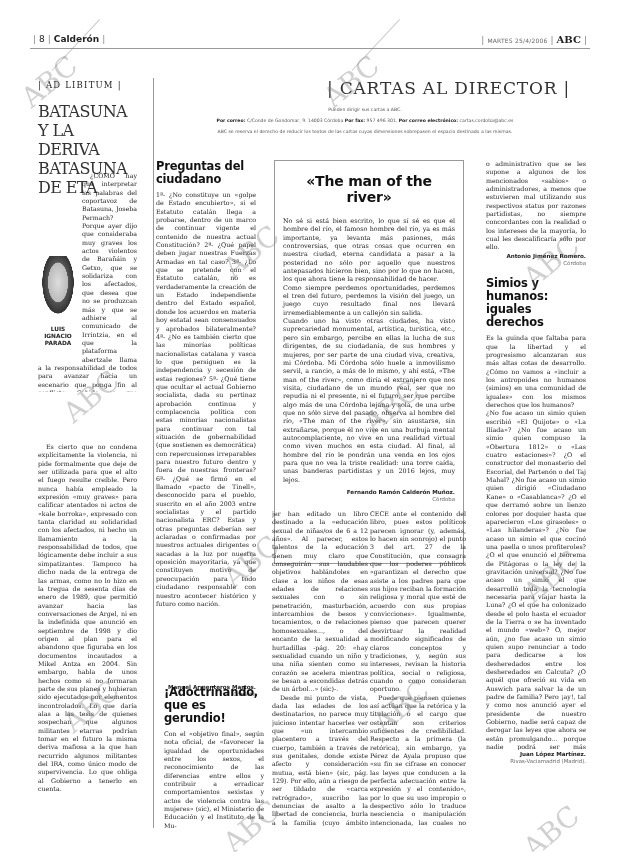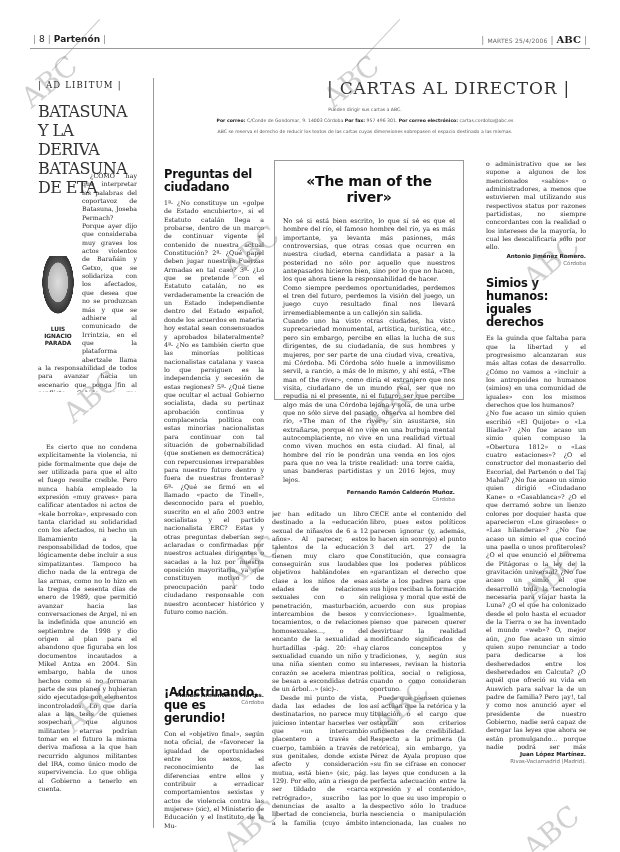--- a/index.html
+++ b/index.html
@@ -29,21 +29,21 @@
   .photo { background:radial-gradient(ellipse at 50% 40%, #ddd 0%, #bbb 35%, #555 36%, #333 55%, #fff 56%); }
   .cap { font-family:"DejaVu Sans", sans-serif; font-weight:bold; font-size:5.8px; text-align:center; line-height:7px; }
   .wm { position:absolute; font-family:"DejaVu Serif", serif; color:rgba(120,120,120,0.35); font-size:28px; transform:rotate(-40deg); pointer-events:none; }
   .wmline { position:absolute; height:1px; background:rgba(120,120,120,0.4); transform-origin:left center; pointer-events:none; }
 </style>
 </head>
 <body>
 
 <div class="abs hdr">
   <div class="left">
-    <span class="pipe">|</span><span>8</span><span class="pipe">|</span><span class="secname">Partenón</span><span class="pipe">|</span>
+    <span class="pipe">|</span><span>8</span><span class="pipe">|</span><span class="secname">Calderón</span><span class="pipe">|</span>
   </div>
   <div class="right">
     <span class="pipe">|</span><span class="date">MARTES 25/4/2006</span><span class="pipe">|</span><span class="logo">ABC</span><span class="pipe">|</span>
   </div>
 </div>
 
 <div class="abs" style="left:38px; top:80px; width:100px;">
   <div class="kicker">| AD LIBITUM |</div>
   <div style="height:12px;"></div>
   <div class="ettitle">
@@ -69,33 +69,33 @@
 
 <div class="abs" style="left:160px; top:78px; width:410px;">
   <div class="cartas" style="margin-left:50px;">| CARTAS AL DIRECTOR |</div>
   <div class="info" style="margin-top:6px;">Pueden dirigir sus cartas a ABC.</div>
   <div class="info">
     <b>Por correo:</b> <span>C/Conde de Gondomar, 9. 14003 Córdoba</span> <b>Por fax:</b> <span>957 496 301.</span> <b>Por correo electrónico:</b> <span>cartas.cordoba@abc.es</span>
   </div>
   <div class="info">ABC se reserva el derecho de reducir los textos de las cartas cuyas dimensiones sobrepasen el espacio destinado a las mismas.</div>
 </div>
 
-<div class="abs" style="left:164px; top:160px; width:100px;margin-top:8px;">
+<div class="abs" style="left:156px; top:160px; width:100px;">
   <h2 class="hd">Preguntas del ciudadano</h2>
   <div class="body" style="height:492px; overflow:hidden;">1ª- ¿No constituye un «golpe de Estado encubierto», si el Estatuto catalán llega a probarse, dentro de un marco de continuar vigente el contenido de nuestra actual Constitución? 2ª- ¿Qué papel deben jugar nuestras Fuerzas Armadas en tal caso? 3ª- ¿Lo que se pretende con el Estatuto catalán, no es verdaderamente la creación de un Estado independiente dentro del Estado español, donde los acuerdos en materia hoy estatal sean consensuados y aprobados bilateralmente? 4ª- ¿No es también cierto que las minorías políticas nacionalistas catalana y vasca lo que persiguen es la independencia y secesión de estas regiones? 5ª- ¿Qué tiene que ocultar el actual Gobierno socialista, dada su pertinaz aprobación continua y complacencia política con estas minorías nacionalistas para continuar con tal situación de gobernabilidad (que sostienen es democrática) con repercusiones irreparables para nuestro futuro dentro y fuera de nuestras fronteras? 6ª- ¿Qué se firmó en el llamado «pacto de Tinell», desconocido para el pueblo, suscrito en el año 2003 entre socialistas y el partido nacionalista ERC? Estas y otras preguntas deberían ser aclaradas o confirmadas por nuestros actuales dirigentes o sacadas a la luz por nuestra oposición mayoritaria, ya que constituyen motivo de preocupación para todo ciudadano responsable con nuestro acontecer histórico y futuro como nación.</div>
   <div class="sig">Manuel Armenteros Martos.</div>
   <div class="city">Córdoba</div>
 </div>
 
 <div class="abs" style="left:164px; top:686px; width:100px;">
   <h2 class="hd">¡Adoctrinando, que es gerundio!</h2>
   <div class="body" style="height:104px; overflow:hidden;">Con el «objetivo final», según nota oficial, de «favorecer la igualdad de oportunidades entre los sexos, el reconocimiento de las diferencias entre ellos y contribuir a erradicar comportamientos sexistas y actos de violencia contra las mujeres» (sic), el Ministerio de Educación y el Instituto de la Mu-</div>
 </div>
 
-<div class="abs box" style="left:274px; top:160px; width:190px; height:240px; padding:6px 8px;">
+<div class="abs box" style="left:274px; top:160px; width:190px; height:404px; padding:6px 8px;">
   <div class="featured-title" style="margin:6px 0 12px 0;">«The man of the river»</div>
   <div class="body" style="font-size:6.4px;">
     <p>No sé si está bien escrito, lo que sí sé es que el hombre del río, el famoso hombre del río, ya es más importante, ya levanta más pasiones, más controversias, que otras cosas que ocurren en nuestra ciudad, eterna candidata a pasar a la posteridad no sólo por aquello que nuestros antepasados hicieron bien, sino por lo que no hacen, los que ahora tiene la responsabilidad de hacer.</p>
     <p>Como siempre perdemos oportunidades, perdemos el tren del futuro, perdemos la visión del juego, un juego cuyo resultado final nos llevará irremediablemente a un callejón sin salida.</p>
     <p>Cuando uno ha visto otras ciudades, ha visto suprecariedad monumental, artística, turística, etc., pero sin embargo, percibe en ellas la lucha de sus dirigentes, de su ciudadanía, de sus hombres y mujeres, por ser parte de una ciudad viva, creativa, mi Córdoba. Mi Córdoba sólo huele a inmovilismo servil, a rancio, a más de lo mismo, y ahí está, «The man of the river», como diría el extranjero que nos visita, ciudadano de un mundo real, ser que no repudia ni el presente, ni el futuro, ser que percibe algo más de una Córdoba lejana y sola, de una urbe que no sólo sirve del pasado, observa al hombre del río, «The man of the river», sin asustarse, sin extrañarse, porque él no vive en una burbuja mental autocomplaciente, no vive en una realidad virtual como viven muchos en esta ciudad. Al final, al hombre del río le pondrán una venda en los ojos para que no vea la triste realidad: una torre caída, unas banderas partidistas y un 2016 lejos, muy lejos.</p>
   </div>
   <div class="sig" style="margin-top:4px;">Fernando Ramón Calderón Muñoz.</div>
   <div class="city">Córdoba</div>
 </div>
 

